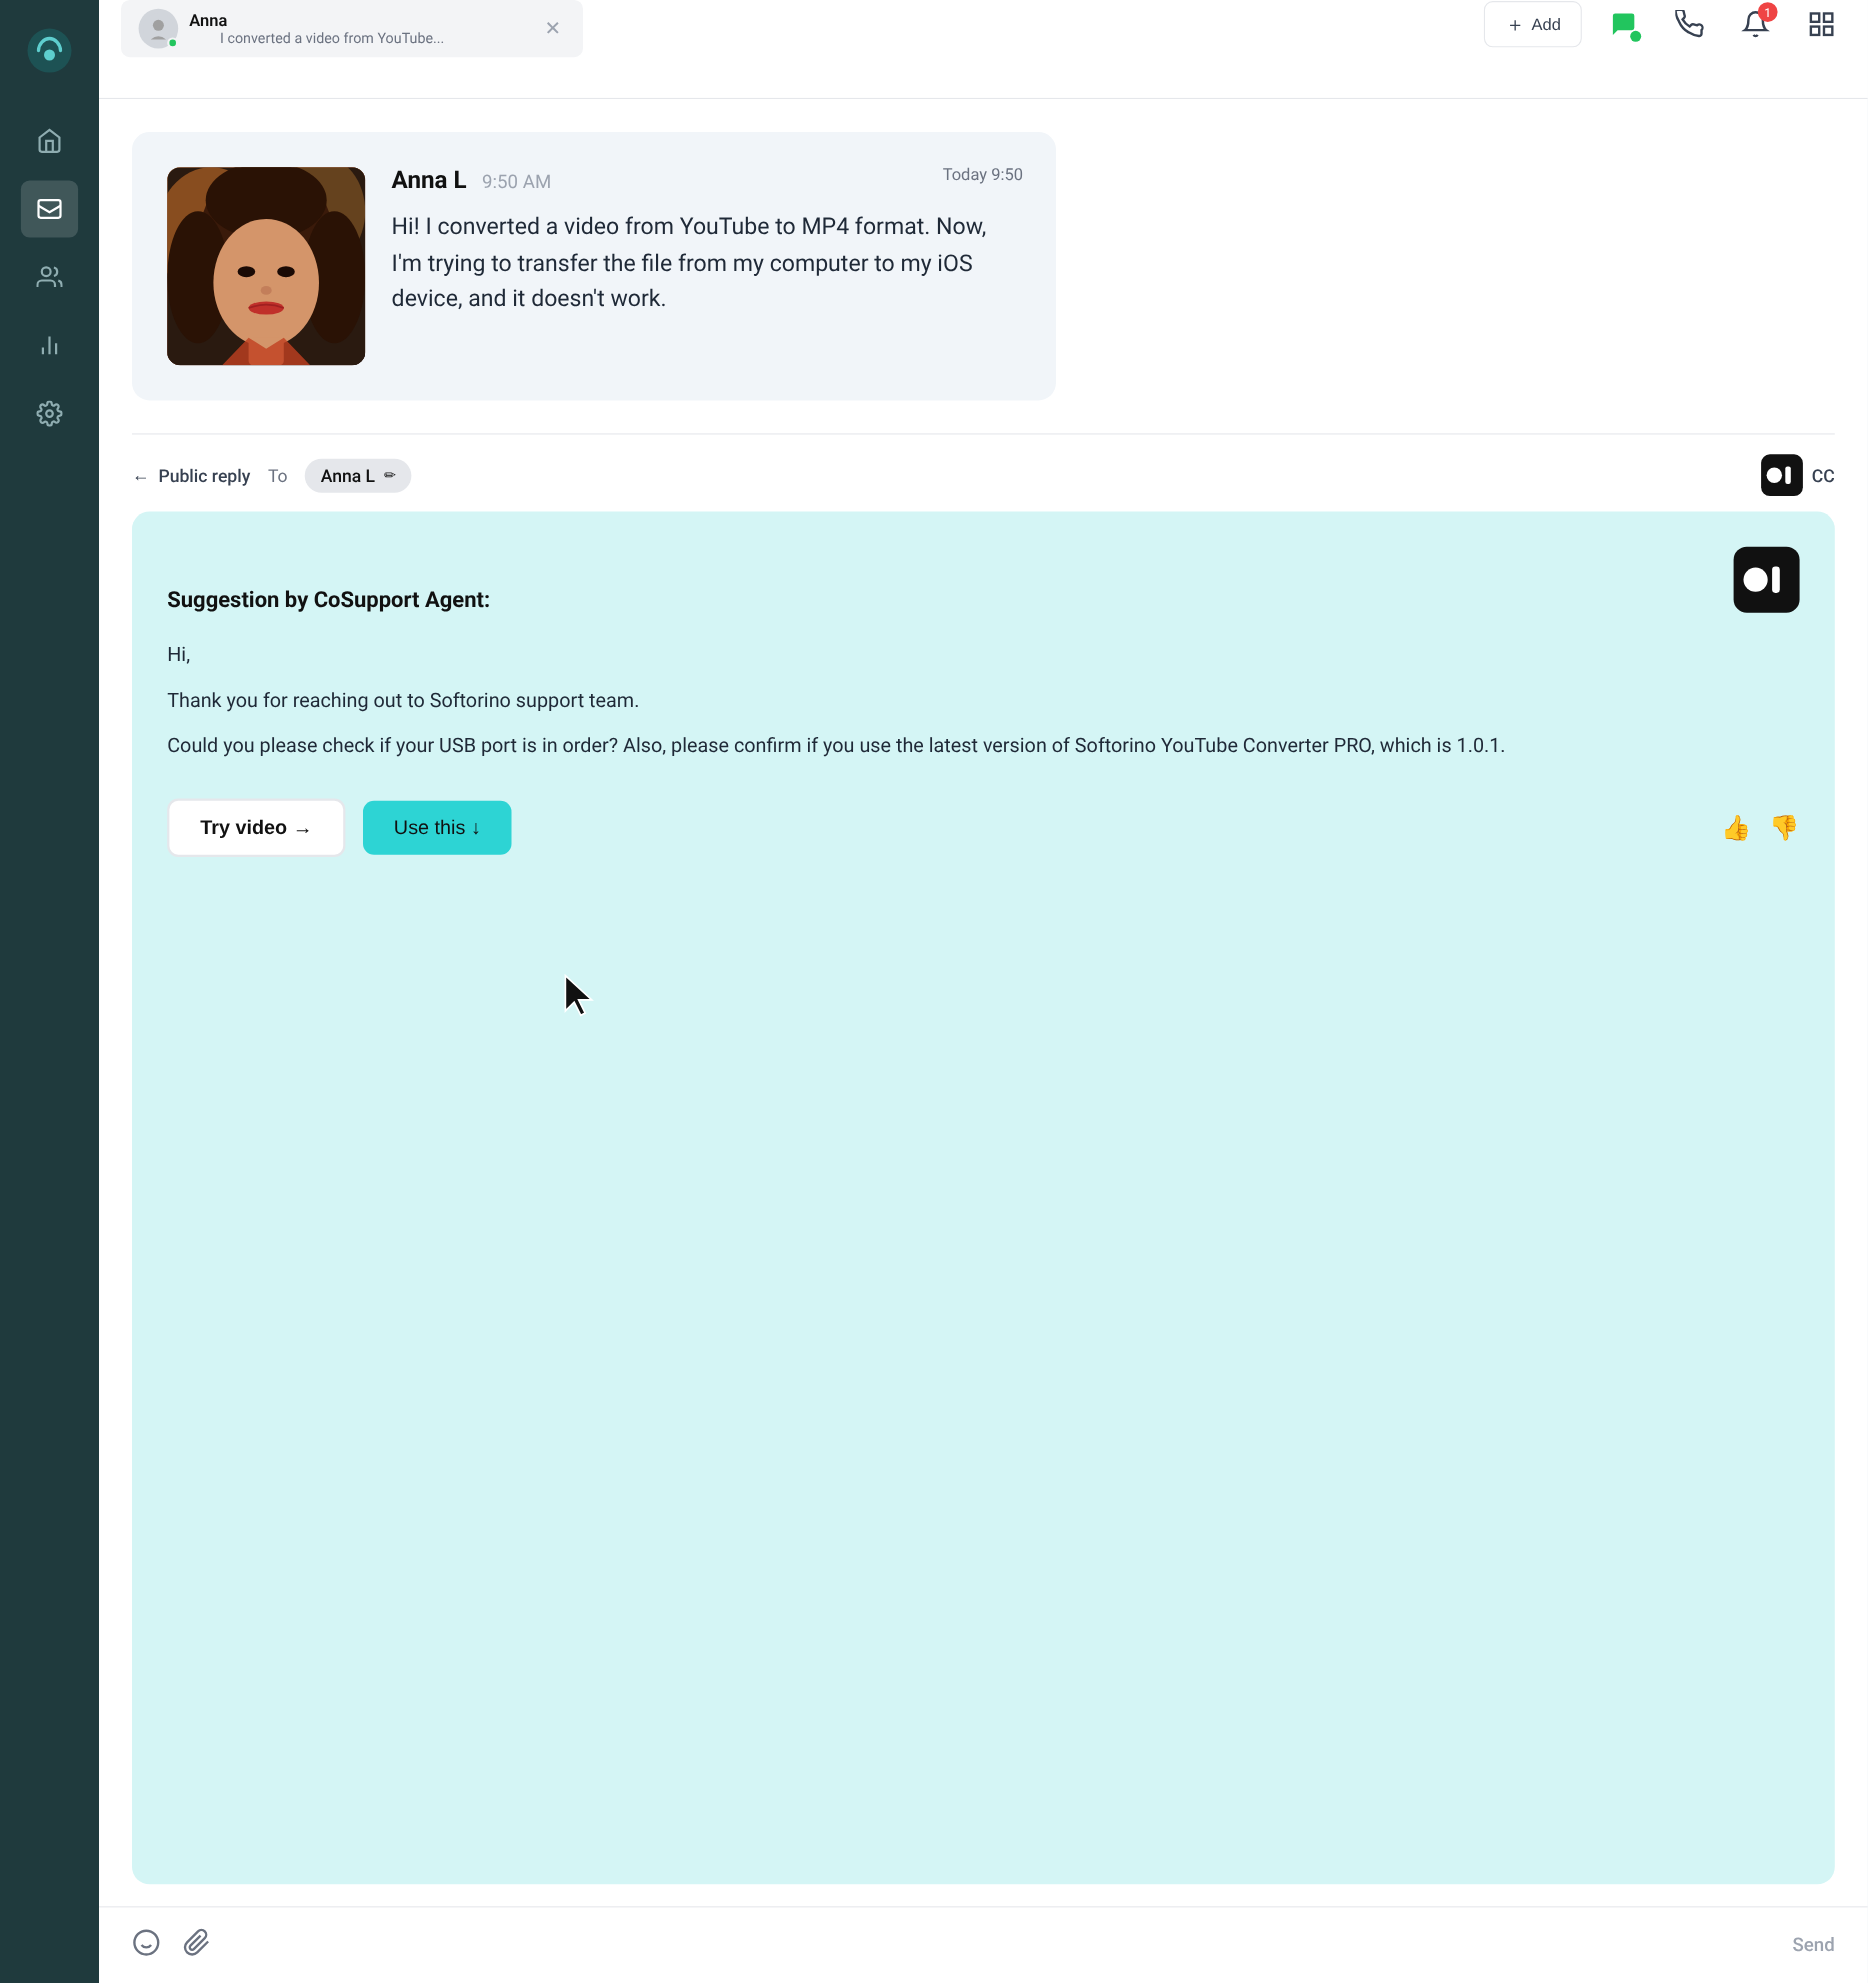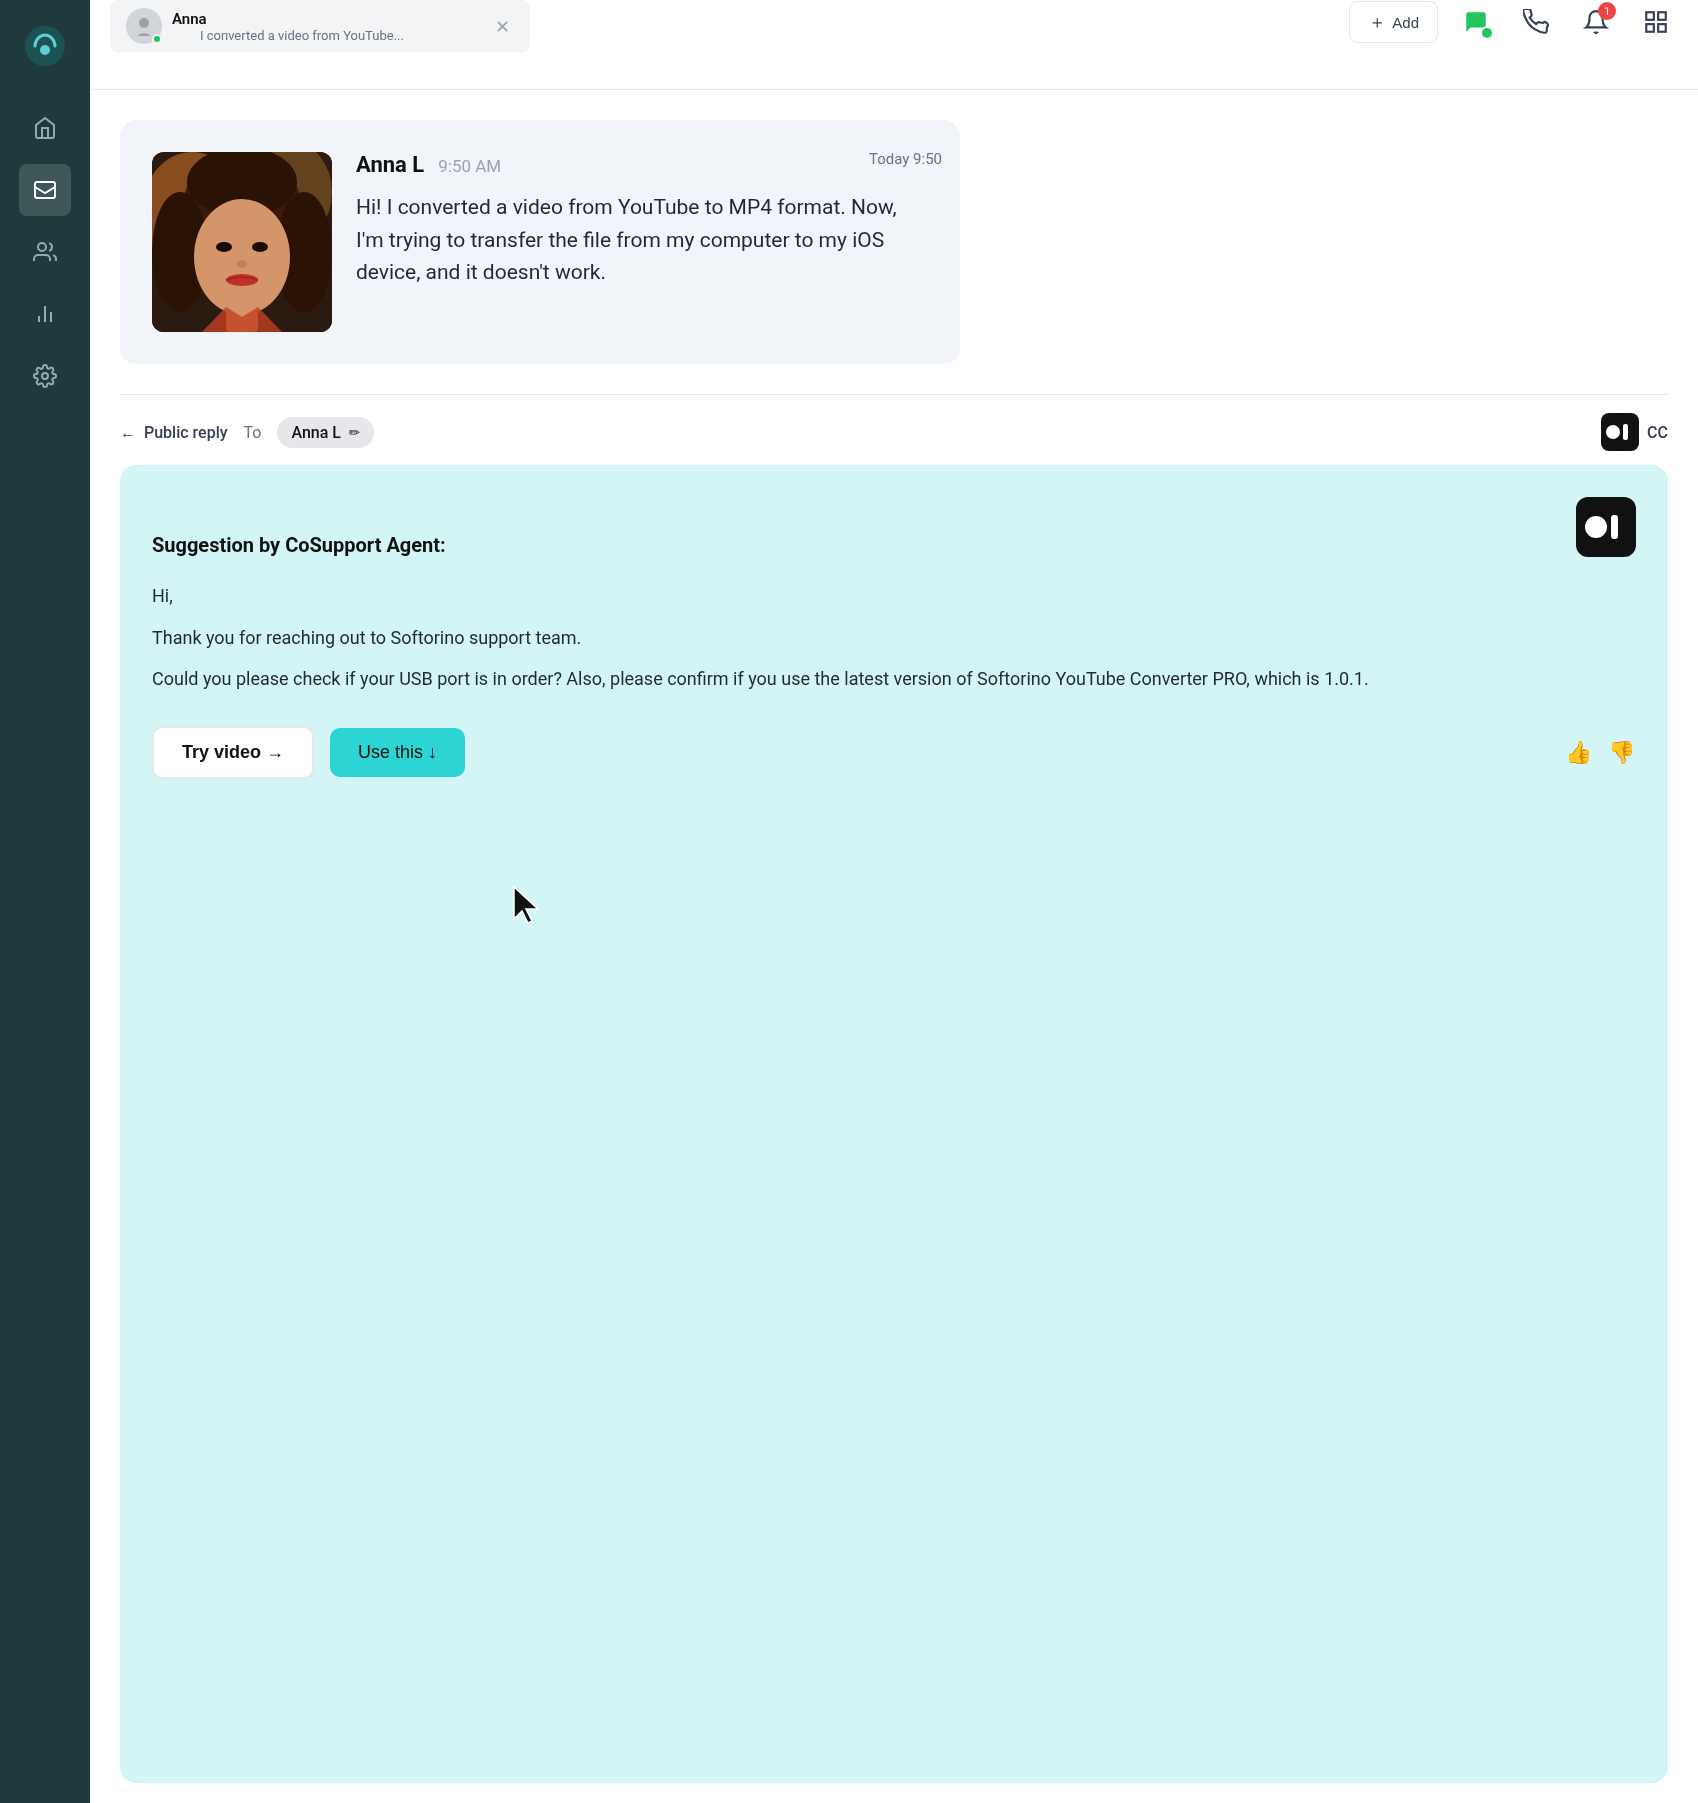--- a/index.html
+++ b/index.html
@@ -225,21 +225,21 @@
     }
     .message-text {
       font-size: 21px;
       line-height: 1.55;
       color: #1f2937;
     }
 
     
     .message-timestamp {
       position: absolute;
-      right: 18px;
+      right: 30px;
       top: 30px;
       font-size: 15px;
       color: #6b7280;
     }
 
     
     .reply-bar {
       display: flex;
       align-items: center;
       gap: 16px;
@@ -610,14 +610,30 @@
 
       <div class="cursor-overlay" style="left: 390px; top: 420px;">
         <svg width="36" height="44" viewBox="0 0 36 44" fill="none">
           <path d="M4 2L4 34L12 26L18 38L22 36L16 24L28 24L4 2Z" fill="#111" stroke="#fff" stroke-width="1.5"></path>
         </svg>
       </div>
     </div>
 
   </div>
 
+  <div class="bottom-toolbar">
+    <div class="toolbar-icon">
+      <svg width="26" height="26" fill="none" stroke="#6b7280" stroke-width="2" viewBox="0 0 24 24">
+        <circle cx="12" cy="12" r="10"></circle>
+        <path d="M8 14s1.5 2 4 2 4-2 4-2"></path>
+        <line x1="9" y1="9" x2="9.01" y2="9"></line>
+        <line x1="15" y1="9" x2="15.01" y2="9"></line>
+      </svg>
+    </div>
+    <div class="toolbar-icon">
+      <svg width="26" height="26" fill="none" stroke="#6b7280" stroke-width="2" viewBox="0 0 24 24">
+        <path d="M21.44 11.05l-9.19 9.19a6 6 0 01-8.49-8.49l9.19-9.19a4 4 0 015.66 5.66l-9.2 9.19a2 2 0 01-2.83-2.83l8.49-8.48"></path>
+      </svg>
+    </div>
+    <div class="send-btn">Send</div>
+  </div>
 
 </div>
 
 </body></html>

